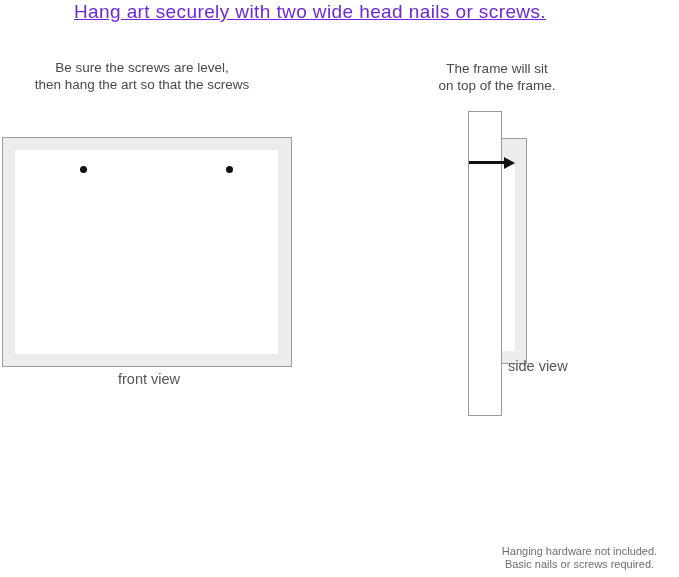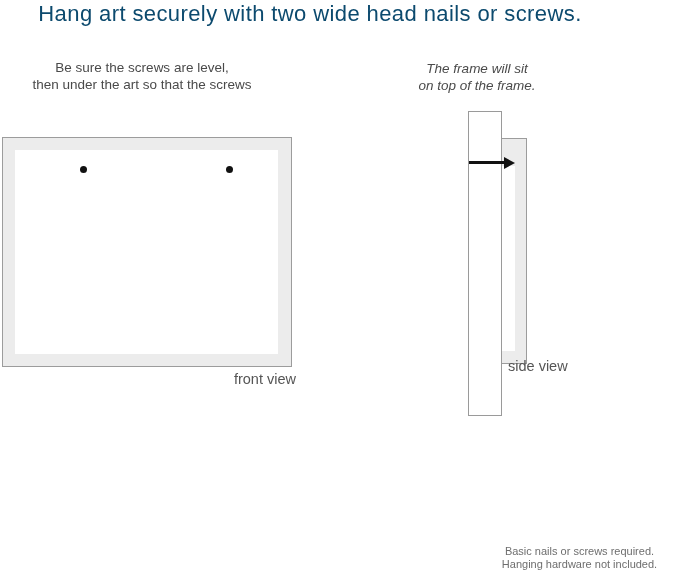--- a/index.html
+++ b/index.html
@@ -15,42 +15,43 @@
     background: #ffffff;
     overflow: hidden;
   }
   
   .title {
     position: absolute;
     top: 1px;
     left: 0;
     width: 620px;
     text-align: center;
-    font-size: 22px;
+    font-size: 19px;
     font-weight: 300;
     letter-spacing: 0.4px;
-    color: #0c4a6e;
+    color: #6d28d9;
+    text-decoration: underline;
   }
   .instr {
     position: absolute;
     text-align: center;
     font-size: 13.5px;
     font-weight: 300;
     line-height: 17px;
     color: #4a4a4a;
   }
   .instr-front { top: 59px; left: 12px;  width: 260px; }
-  .instr-side  { top: 60px; left: 367px; width: 220px; font-style: italic; }
+  .instr-side  { top: 60px; left: 387px; width: 220px; }
   .view-label {
     position: absolute;
     font-size: 14.5px;
     font-weight: 300;
     color: #555555;
   }
-  .label-front { top: 371px; left: 2px; width: 294px; text-align: right; }
+  .label-front { top: 371px; left: 2px; width: 294px; text-align: center; }
   .label-side  { top: 358px; left: 508px; }
   .footer {
     position: absolute;
     top: 545px;
     left: 480px;
     width: 199px;
     text-align: center;
     font-size: 11px;
     font-weight: 300;
     line-height: 12.5px;
@@ -134,21 +135,21 @@
 </style>
 </head>
 <body>
 
 <div class="canvas">
 
   <div class="title">Hang art securely with two wide head nails or screws.</div>
 
   <div class="instr instr-front">
     <div>Be sure the screws are level,</div>
-    <div>then under the art so that the screws</div>
+    <div>then hang the art so that the screws</div>
   </div>
 
   <div class="instr instr-side">
     <div>The frame will sit</div>
     <div>on top of the frame.</div>
   </div>
 
   <div class="frame-outer">
     <div class="frame-art">
       <span class="nail-dot left"></span>
@@ -159,17 +160,17 @@
 
   <div class="side-frame">
     <div class="side-frame-inner"></div>
   </div>
   <div class="side-slab"></div>
   <div class="nail-shaft"></div>
   <div class="nail-head"></div>
   <div class="view-label label-side">side view</div>
 
   <div class="footer">
+    <div>Hanging hardware not included.</div>
     <div>Basic nails or screws required.</div>
-    <div>Hanging hardware not included.</div>
   </div>
 
 </div>
 
 </body></html>

